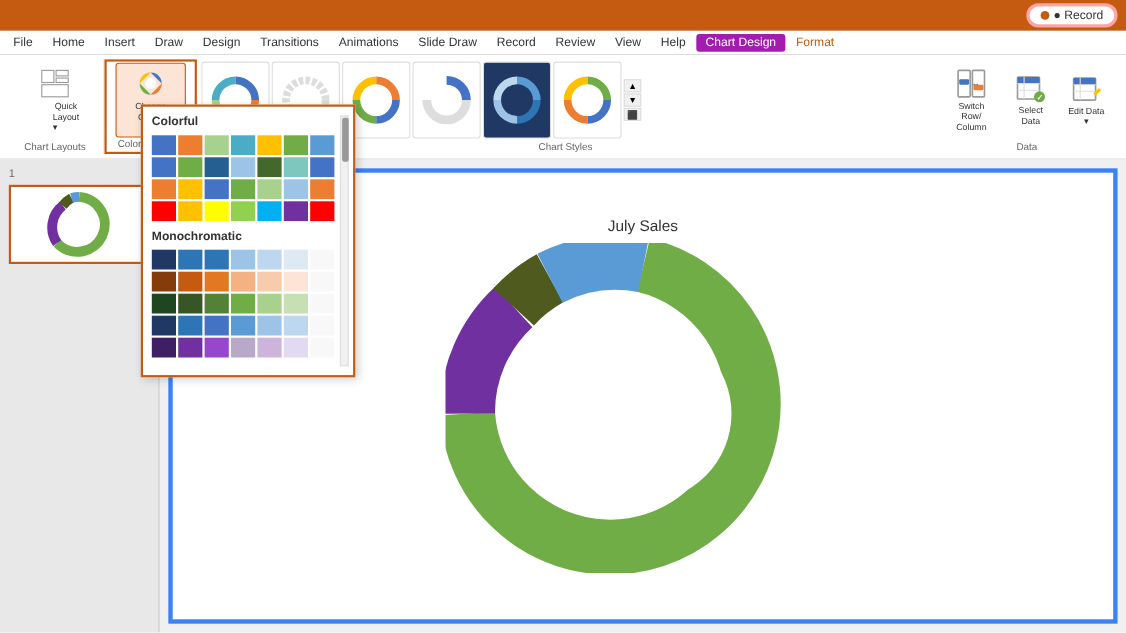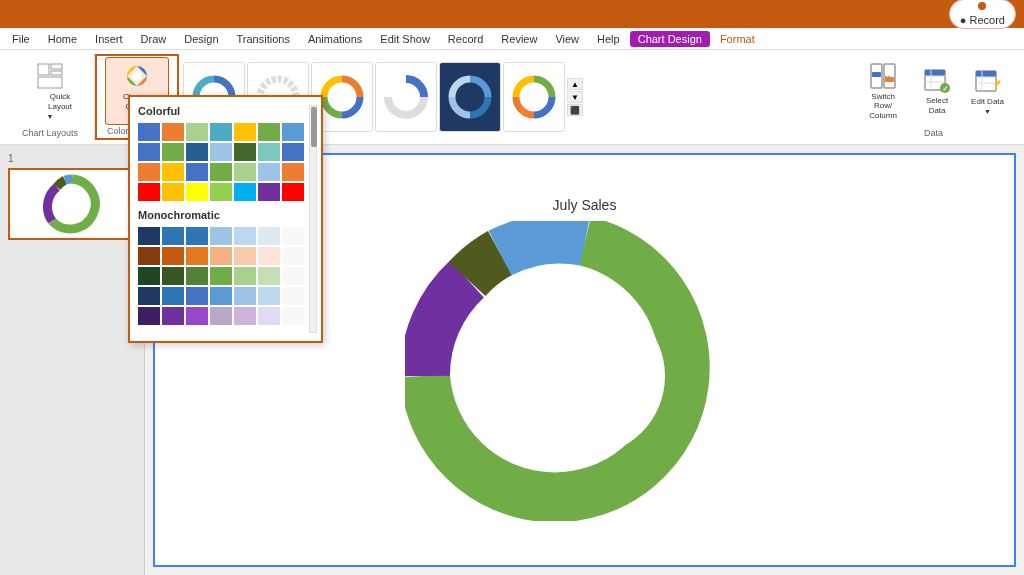--- a/index.html
+++ b/index.html
@@ -11,29 +11,28 @@
       height: 28px;
       display: flex;
       align-items: center;
       justify-content: flex-end;
       padding: 0 8px;
       color: white;
     }
     .record-btn {
       background: white;
       color: #333;
-      border: 1px solid #fca5a5;
+      border: 3px solid #fca5a5;
       border-radius: 20px;
       padding: 2px 10px;
       font-size: 11px;
       display: flex;
       align-items: center;
       gap: 4px;
       cursor: pointer;
-      flex-direction: column;
     }
     .record-dot { width: 8px; height: 8px; background: #c55a11; border-radius: 50%; display: inline-block; }
 
     
     .menu-bar {
       background: white;
       height: 22px;
       display: flex;
       align-items: center;
       padding: 6px 4px;
@@ -183,21 +182,21 @@
 
     
     .chart-area {
       flex: 1;
       background: white;
       display: flex;
       align-items: center;
       justify-content: center;
       position: relative;
       margin: 8px;
-      border: 2px solid #3b82f6;
+      border: 4px solid #3b82f6;
     }
 
     
     .color-picker-dropdown {
       position: absolute;
       top: 95px;
       left: 128px;
       width: 195px;
       background: white;
       border: 2px solid #c55a11;
@@ -289,21 +288,21 @@
 </div>
 
 <div class="menu-bar">
   <div class="menu-item">File</div>
   <div class="menu-item">Home</div>
   <div class="menu-item">Insert</div>
   <div class="menu-item">Draw</div>
   <div class="menu-item">Design</div>
   <div class="menu-item">Transitions</div>
   <div class="menu-item">Animations</div>
-  <div class="menu-item">Edit Show</div>
+  <div class="menu-item">Slide Draw</div>
   <div class="menu-item">Record</div>
   <div class="menu-item">Review</div>
   <div class="menu-item">View</div>
   <div class="menu-item">Help</div>
   <div class="menu-item chart-design">Chart Design</div>
   <div class="menu-item format-tab">Format</div>
 </div>
 
 <div class="ribbon">
 
@@ -402,20 +401,21 @@
           <path d="M7,25 A18,18 0 0,1 25,7" fill="none" stroke="#FFC000" stroke-width="7"></path>
           <circle cx="25" cy="25" r="11" fill="white"></circle>
         </svg>
       </div>
       <div class="chart-styles-scroll">
         <div class="scroll-arrow">▲</div>
         <div class="scroll-arrow">▼</div>
         <div class="scroll-arrow">⬛</div>
       </div>
     </div>
+    <div style="font-size:9px; color:#666; text-align:center; padding-bottom:2px;">Chart Styles</div>
   </div>
 
   <div class="ribbon-group" style="min-width:130px; border-right:none;">
     <div class="data-group-content">
       <div class="ribbon-btn">
         <div class="ribbon-icon">
           <svg width="28" height="28" viewBox="0 0 28 28">
             <rect x="2" y="2" width="11" height="24" fill="none" stroke="#999" stroke-width="1.5" rx="1"></rect>
             <rect x="15" y="2" width="11" height="24" fill="none" stroke="#999" stroke-width="1.5" rx="1"></rect>
             <rect x="3" y="10" width="9" height="5" fill="#4472C4" rx="1"></rect>

